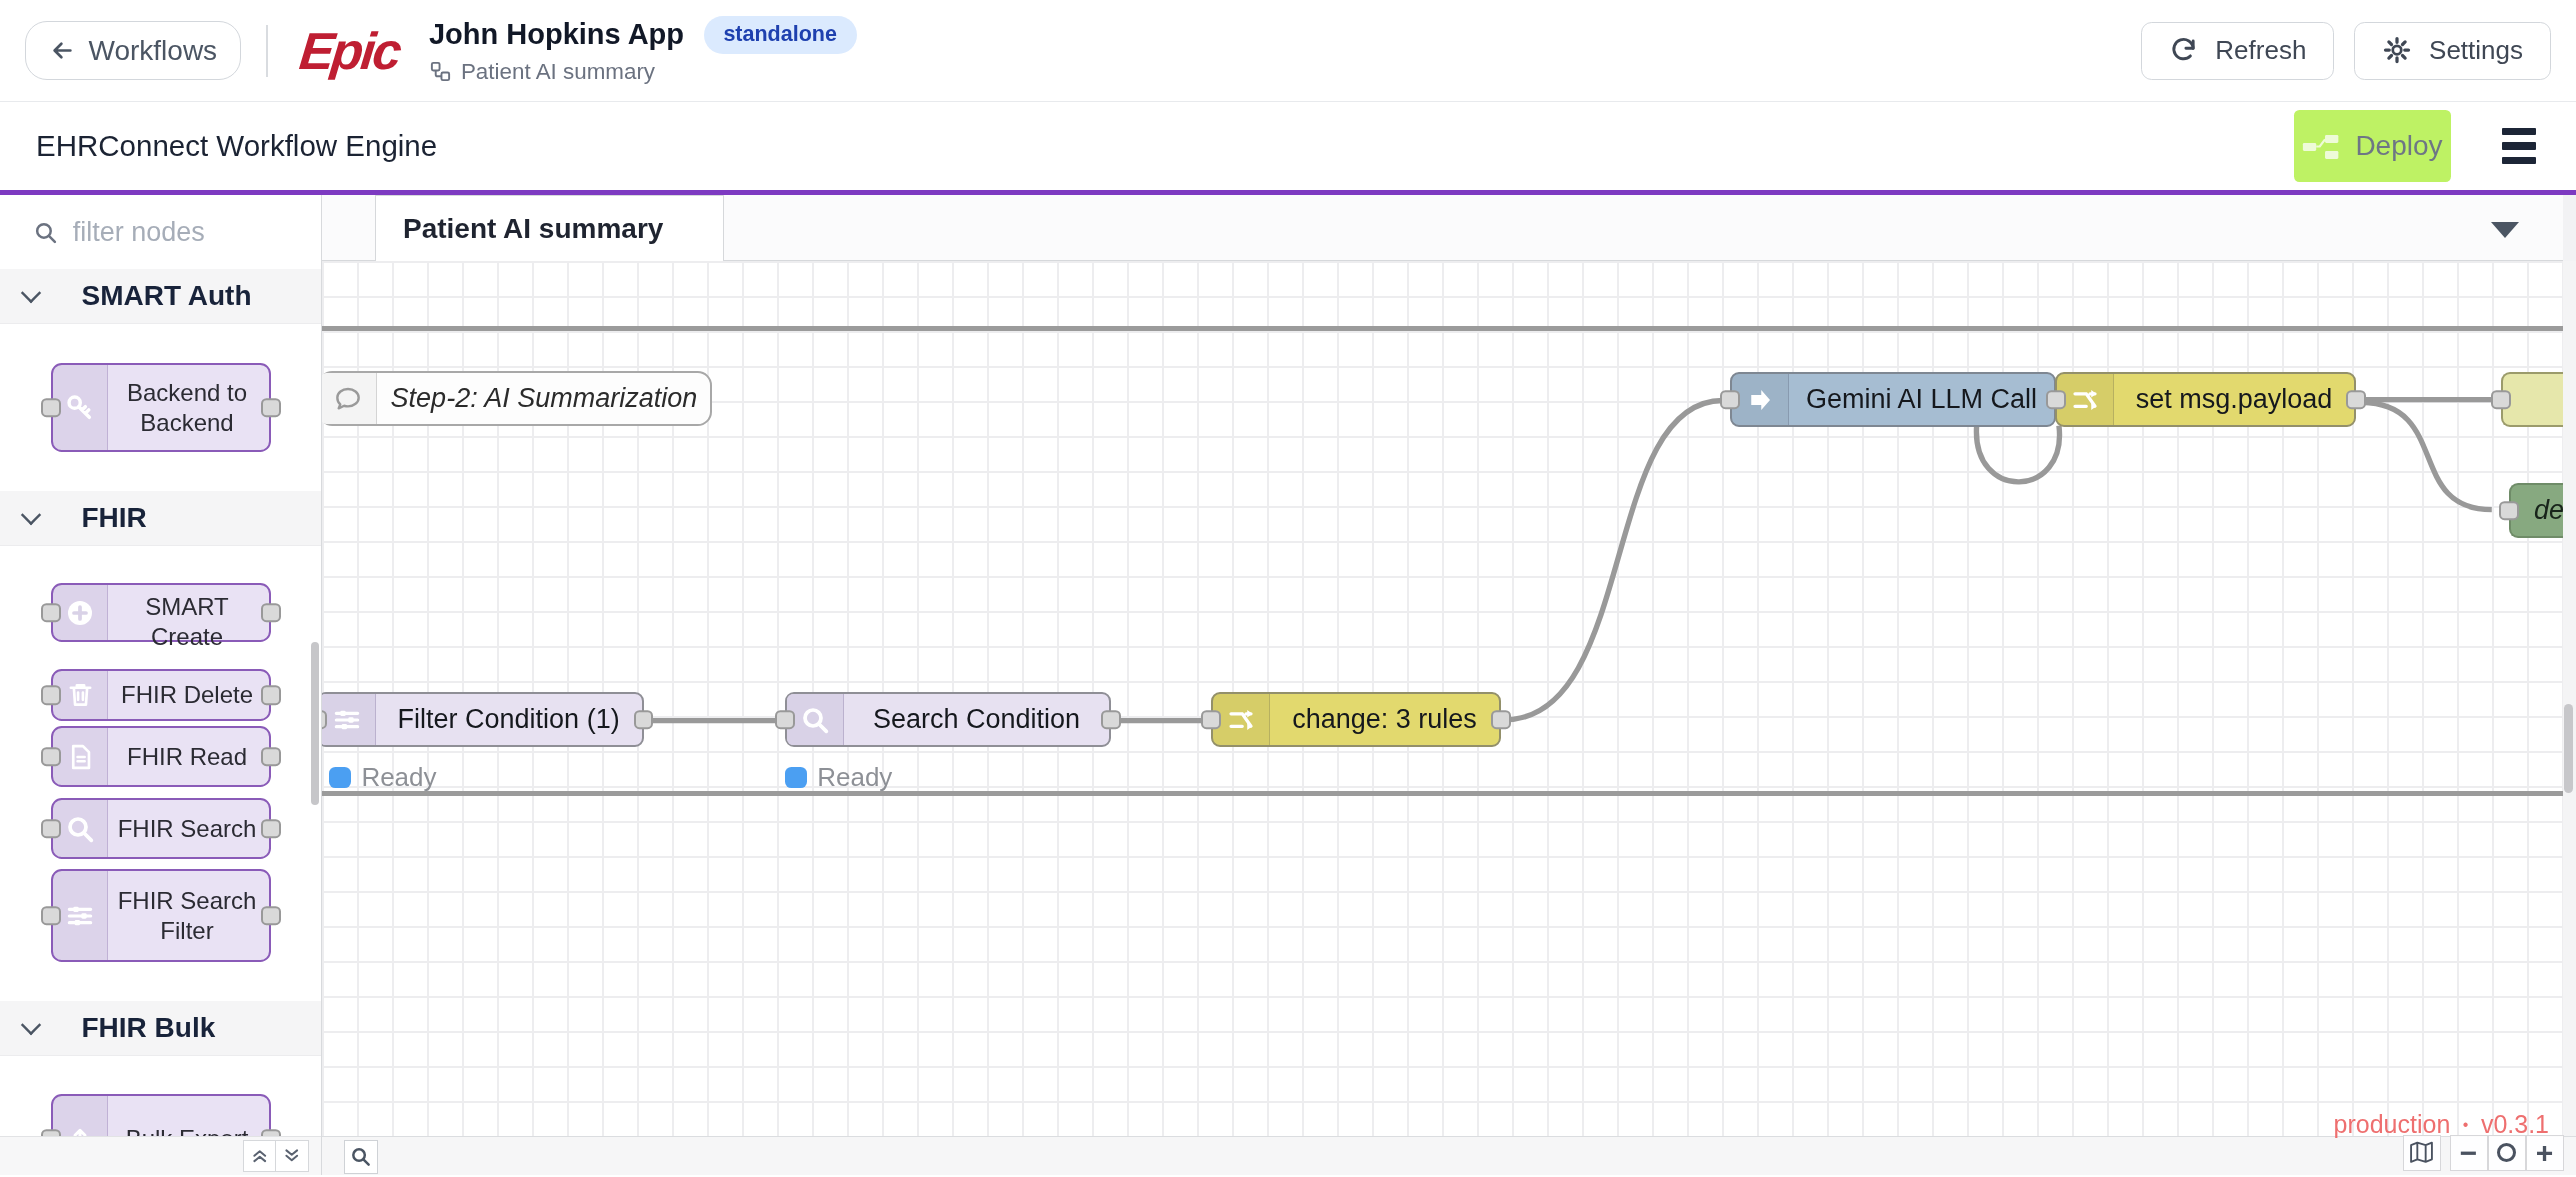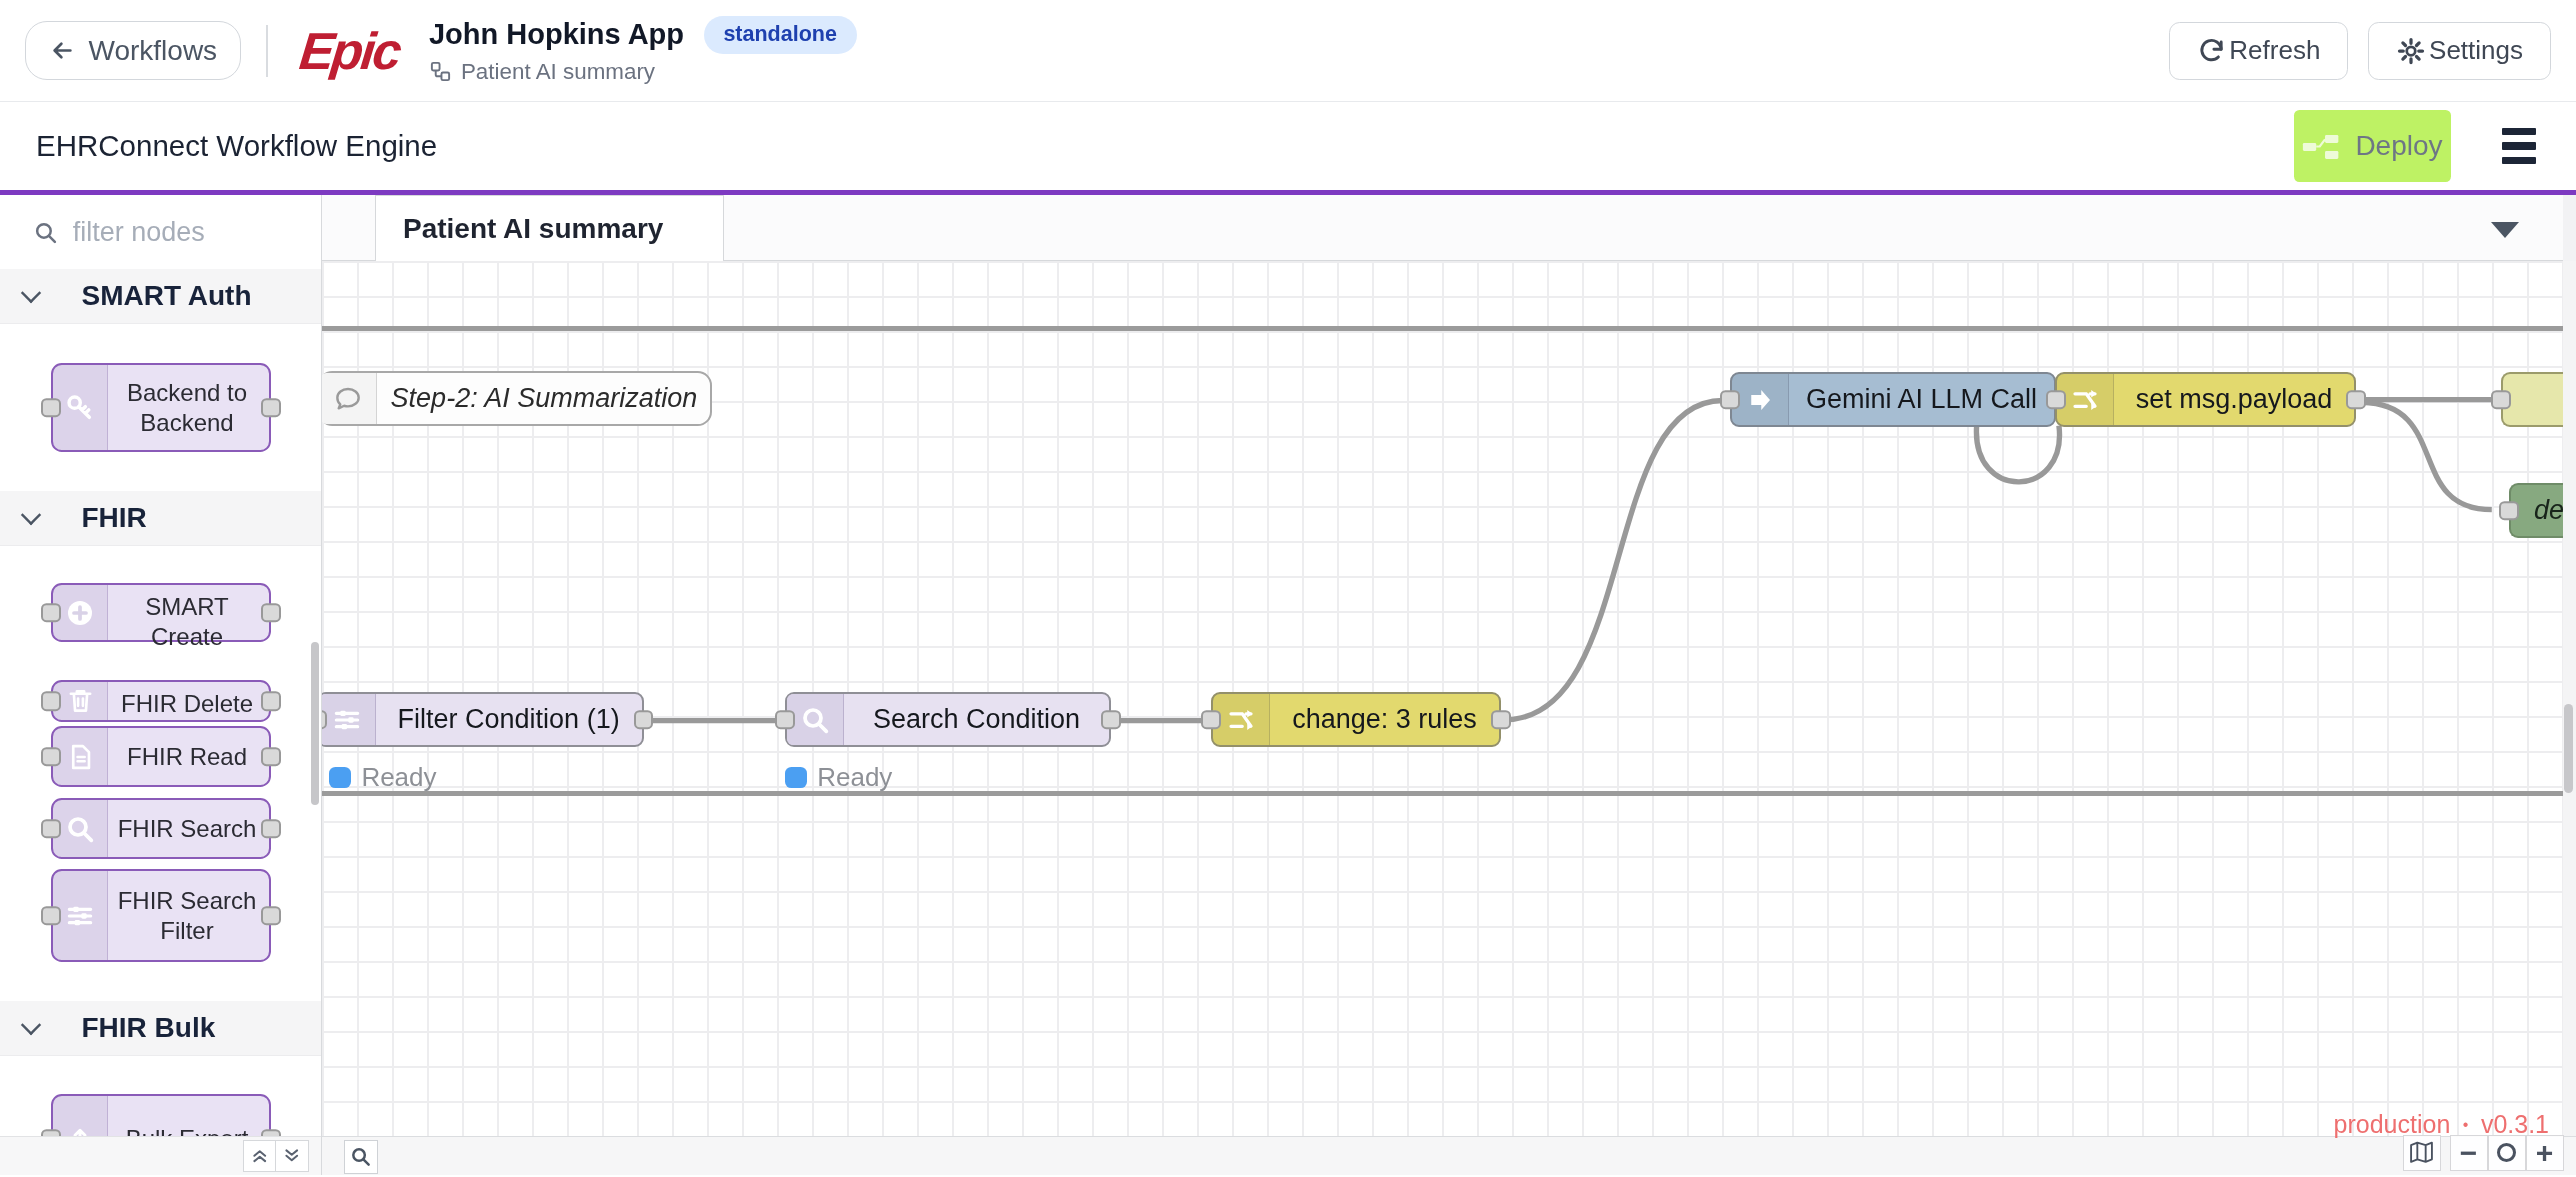--- a/index.html
+++ b/index.html
@@ -15,21 +15,21 @@
   .hdr-divider { width:1.8px; height:52px; background:#d9dce0; margin:0 32px 0 25px; }
   .epic-logo { color:#bf1e32; font-size:52px; font-weight:900; font-style:italic;
     letter-spacing:-2.7px; transform:skewX(-6deg); margin-right:30px; line-height:1; }
   .app-title-block { display:flex; flex-direction:column; gap:5.4px; }
   .app-title-row { display:flex; align-items:center; gap:19.7px; }
   .app-name { font-size:29px; font-weight:700; color:#111827; }
   .badge { background:#dbeafe; color:#1e40af; font-size:21.5px; font-weight:600;
     padding:6.3px 19.7px; border-radius:894px; }
   .breadcrumb-row { display:flex; align-items:center; gap:9px; color:#6b7280; font-size:22.4px; }
   .hdr-right { margin-left:auto; display:flex; gap:19.7px; }
-  .hdr-btn { display:flex; align-items:center; gap:3px; border:1.8px solid #d3d7dc;
+  .hdr-btn { display:flex; align-items:flex-start; gap:17px; border:1.8px solid #d3d7dc;
     border-radius:10.7px; padding:12.5px 27px; background:#fff; color:#3f4754;
     font-size:26px; cursor:pointer; }
 
   
   .wf-toolbar { height:93px; background:#fff; border-bottom:5.4px solid #7d3ac1;
     display:flex; align-items:center; padding:0 36px; }
   .wf-title { font-size:29.5px; font-weight:500; color:#1b2333; }
   .wf-right { margin-left:auto; display:flex; align-items:center; gap:48px; }
   .deploy-btn { background:#bef264; border:none; border-radius:5.4px; width:157px; height:72px;
     display:flex; align-items:center; justify-content:center; gap:14.3px;
@@ -233,21 +233,21 @@
       <div class="port out"></div>
       <div class="strip">
         <svg width="32" height="32" viewBox="0 0 24 24">
             <circle cx="12" cy="12" r="9" fill="#fff"></circle>
             <path d="M12 7.5v9M7.5 12h9" stroke="#d9d2e7" stroke-width="2.8" stroke-linecap="round"></path>
           </svg>
       </div>
       <div class="lbl">SMART Create</div>
     </div>
 
-    <div class="pal-node" style="top:485px; height:42px;">
+    <div class="pal-node" style="top:474px; height:52px;">
       <div class="port in"></div>
       <div class="port out"></div>
       <div class="strip">
         <svg width="29" height="30" viewBox="0 0 24 24">
             <path d="M4 6h16M9 6V4h6v2M6.5 6l1 14h9l1-14" stroke="#fff" stroke-width="2.2" fill="none" stroke-linecap="round" stroke-linejoin="round"></path>
             <path d="M10 10v6M14 10v6" stroke="#fff" stroke-width="2.2" stroke-linecap="round"></path>
           </svg>
       </div>
       <div class="lbl">FHIR Delete</div>
     </div>

